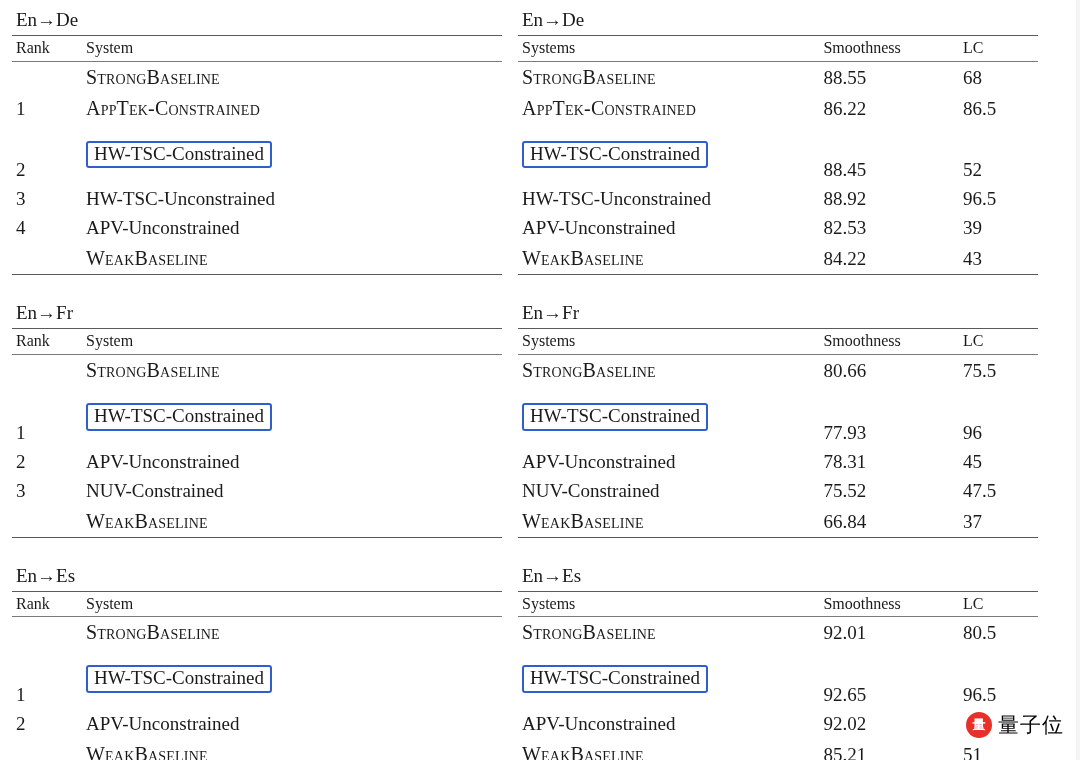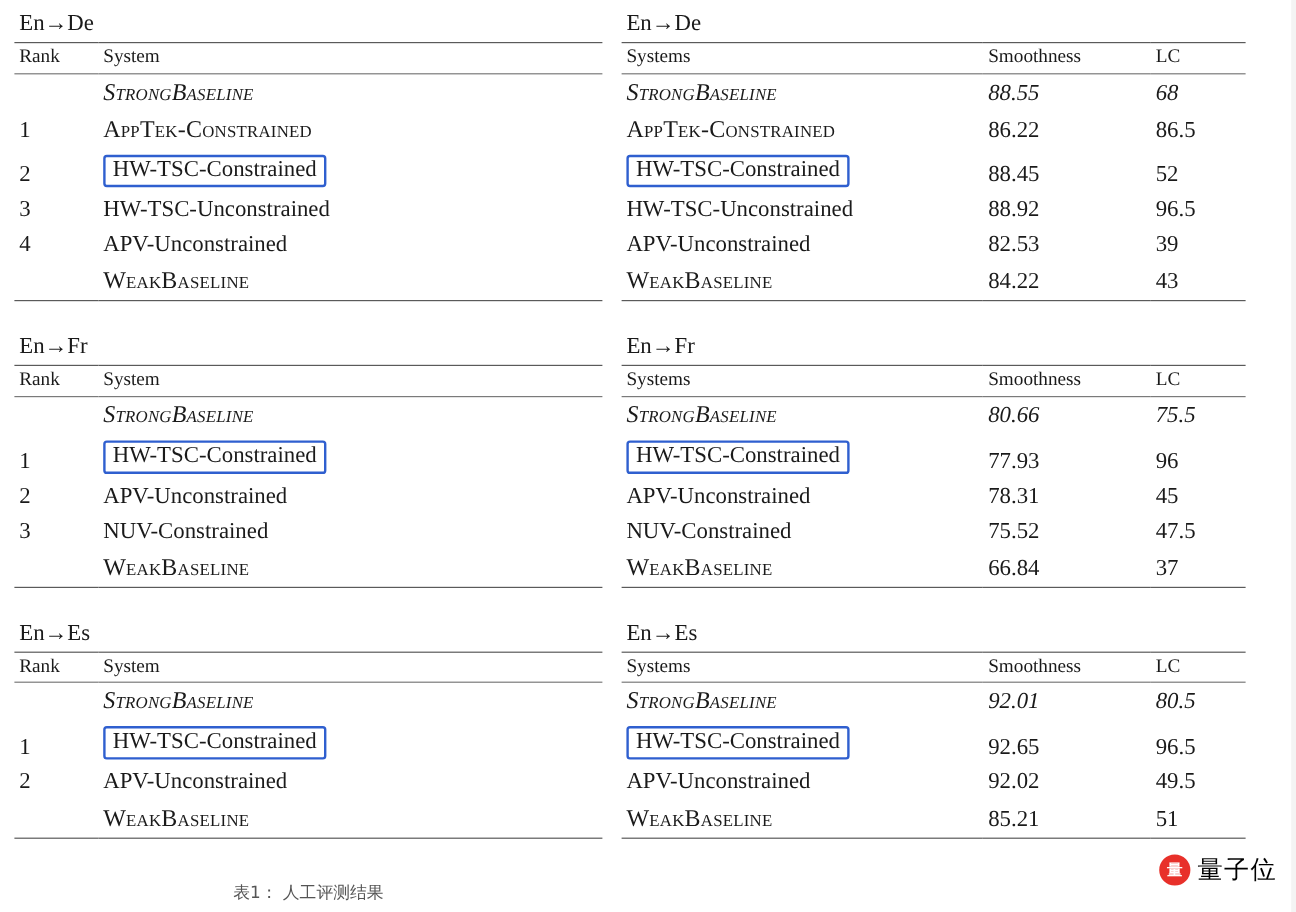--- a/index.html
+++ b/index.html
@@ -48,21 +48,21 @@
     line-height: 1.42;
   }
   .caption-row td {
     text-align: center;
     font-weight: bold;
     font-size: 19px;
     padding-bottom: 3px;
     padding-top: 2px;
   }
   .rule-top td { border-top: 1.6px solid #5a5a5a; }
-  .rule-mid td { border-top: 1.1px solid #7a7a7a; font-style: italic; }
+  .rule-mid td { border-top: 1.1px solid #7a7a7a; }
   .rule-bot td { border-top: 1.4px solid #5a5a5a; }
 
   .hdr td { font-size: 16px; padding-bottom: 3px; padding-top: 2px; }
 
   .sysname { white-space: nowrap; }
 
   
   .sc {
     font-variant: small-caps;
     font-size: 20px;
@@ -77,21 +77,21 @@
   
   .r-sys { width: 290px; }
   .r-smooth { width: 130px; }
   .r-lc { width: 70px; }
 
   .boxed {
     display: inline-block;
     border: 2px solid #2f5fcf;
     border-radius: 3px;
     padding: 0px 6px 1px 6px;
-    margin: 4px 0;
+    margin: 16px 0;
     line-height: 1.2;
   }
 
   .fig-caption {
     font-family: "DejaVu Sans", sans-serif;
     font-size: 14px;
     color: #555;
     text-align: center;
     margin-top: 10px;
   }

